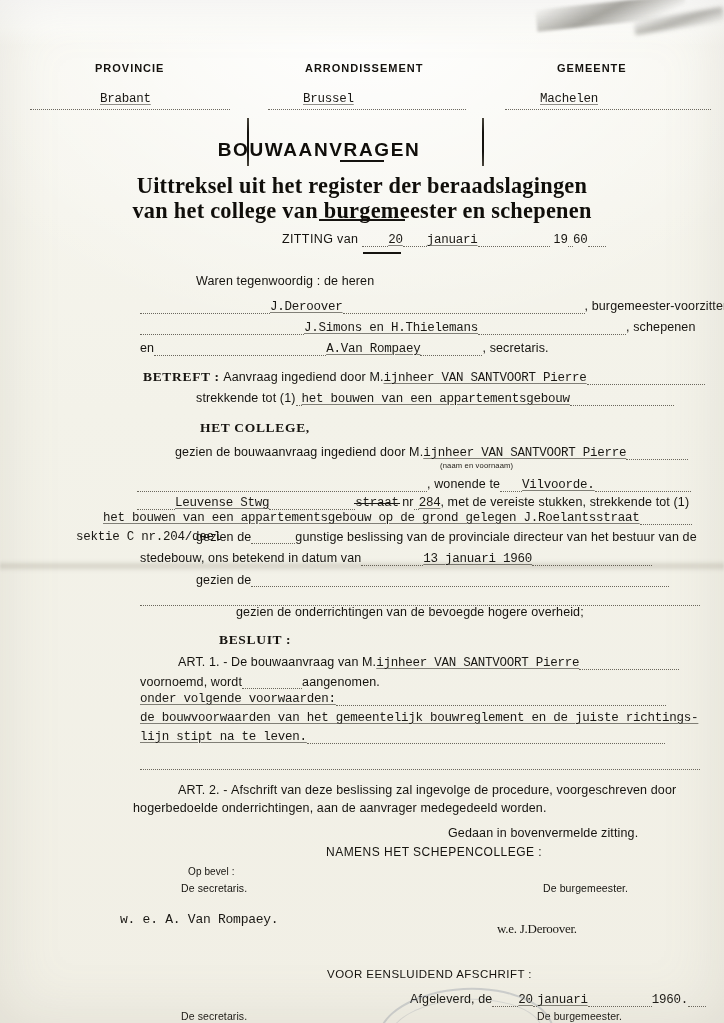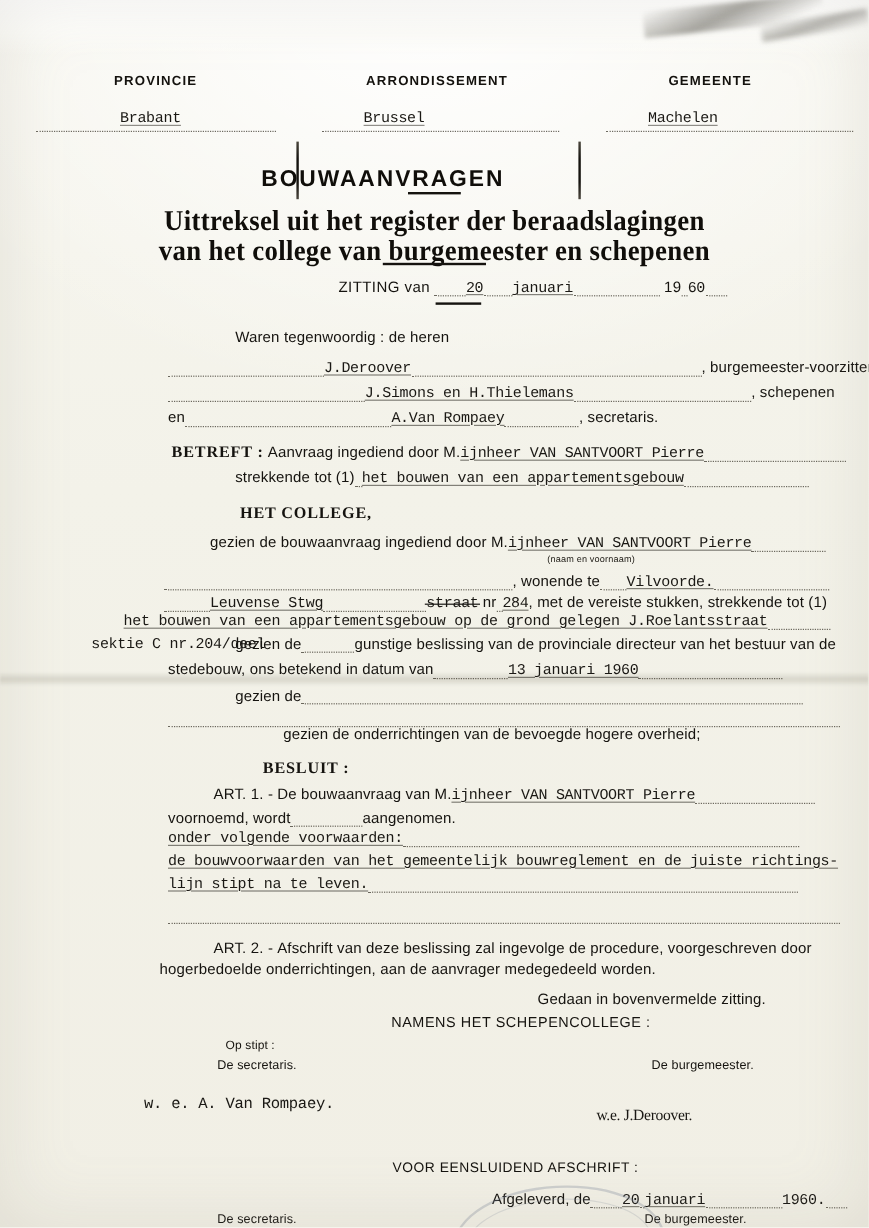--- a/index.html
+++ b/index.html
@@ -208,21 +208,21 @@
 
   <div class="ln" style="top:391px;left:196px;">
     <span class="printed">strekkende tot (1)</span><span class="dots" style="width:6px;height:13px;"></span><span class="typed">het bouwen van een appartementsgebouw</span><span class="dots" style="width:104px;height:13px;"></span>
   </div>
 
   <div class="ln printed b-ttl" style="top:420px;left:200px;">HET COLLEGE,</div>
 
   <div class="ln" style="top:445px;left:175px;">
     <span class="printed">gezien de bouwaanvraag ingediend door M.</span><span class="typed">ijnheer VAN SANTVOORT Pierre</span><span class="dots" style="width:62px;height:13px;"></span>
   </div>
-  <div class="ln sm-cap printed" style="top:461px;left:456px;">(naam en voornaam)</div>
+  <div class="ln sm-cap printed" style="top:461px;left:440px;">(naam en voornaam)</div>
 
   <div class="ln" style="top:477px;left:137px;">
     <span class="dots" style="width:290px;height:13px;"></span><span class="printed">, wonende te</span><span class="dots" style="width:22px;height:13px;"></span><span class="typed">Vilvoorde.</span><span class="dots" style="width:96px;height:13px;"></span>
   </div>
 
   <div class="ln" style="top:495px;left:137px;">
     <span class="dots" style="width:38px;height:13px;"></span><span class="typed">Leuvense Stwg</span><span class="dots" style="width:86px;height:13px;"></span><span class="typed nound strike">straat</span>
     <span class="printed">nr</span><span class="dots" style="width:5px;height:13px;"></span><span class="typed">284</span><span class="printed">, met de vereiste stukken, strekkende tot (1)</span>
   </div>
 
@@ -273,21 +273,21 @@
 
   <div class="ln" style="top:783px;left:178px;">
     <span class="printed">ART. 2. -</span>
     <span class="printed">Afschrift van deze beslissing zal ingevolge de procedure, voorgeschreven door</span>
   </div>
   <div class="ln printed" style="top:801px;left:133px;">hogerbedoelde onderrichtingen, aan de aanvrager medegedeeld worden.</div>
 
   <div class="ln printed" style="top:826px;left:448px;">Gedaan in bovenvermelde zitting.</div>
   <div class="ln printed" style="top:845px;left:326px;font-size:12px;letter-spacing:.04em;">NAMENS HET SCHEPENCOLLEGE :</div>
 
-  <div class="ln printed" style="top:866px;left:188px;font-size:10px;">Op stipt :</div>
+  <div class="ln printed" style="top:866px;left:188px;font-size:10px;">Op bevel :</div>
   <div class="ln printed" style="top:882px;left:181px;font-size:10.5px;">De secretaris.</div>
   <div class="ln printed" style="top:882px;left:543px;font-size:10.5px;">De burgemeester.</div>
 
   <div class="ln typed nound" style="top:912px;left:120px;font-size:13px;">w. e. A. Van Rompaey.</div>
   <div class="ln typed nound" style="top:921px;left:497px;font-size:13px;font-family:Liberation Serif, serif;">w.e. J.Deroover.</div>
 
   <div class="ln printed" style="top:968px;left:327px;font-size:11.5px;letter-spacing:.04em;">VOOR EENSLUIDEND AFSCHRIFT :</div>
 
   <div class="ln" style="top:992px;left:410px;">
     <span class="printed">Afgeleverd, de</span><span class="dots" style="width:26px;height:13px;"></span><span class="typed">20</span><span class="dots" style="width:4px;height:13px;"></span><span class="typed">januari</span><span class="dots" style="width:64px;height:13px;"></span><span class="typed nound">1960.</span><span class="dots" style="width:18px;height:13px;"></span>

